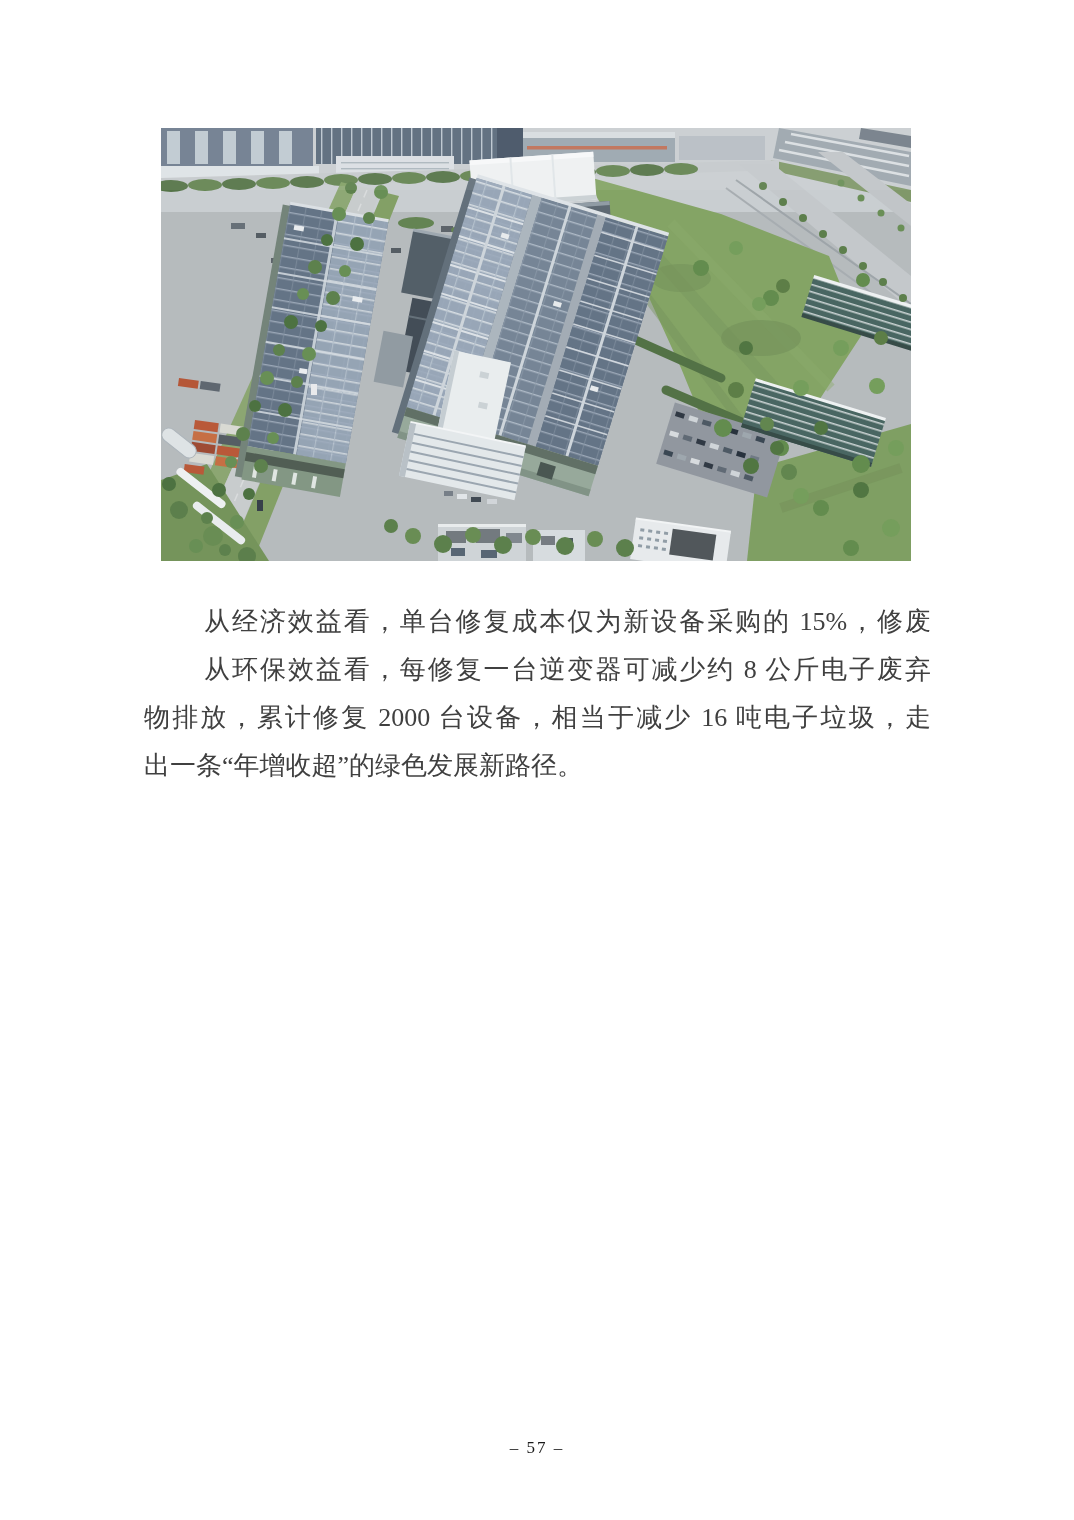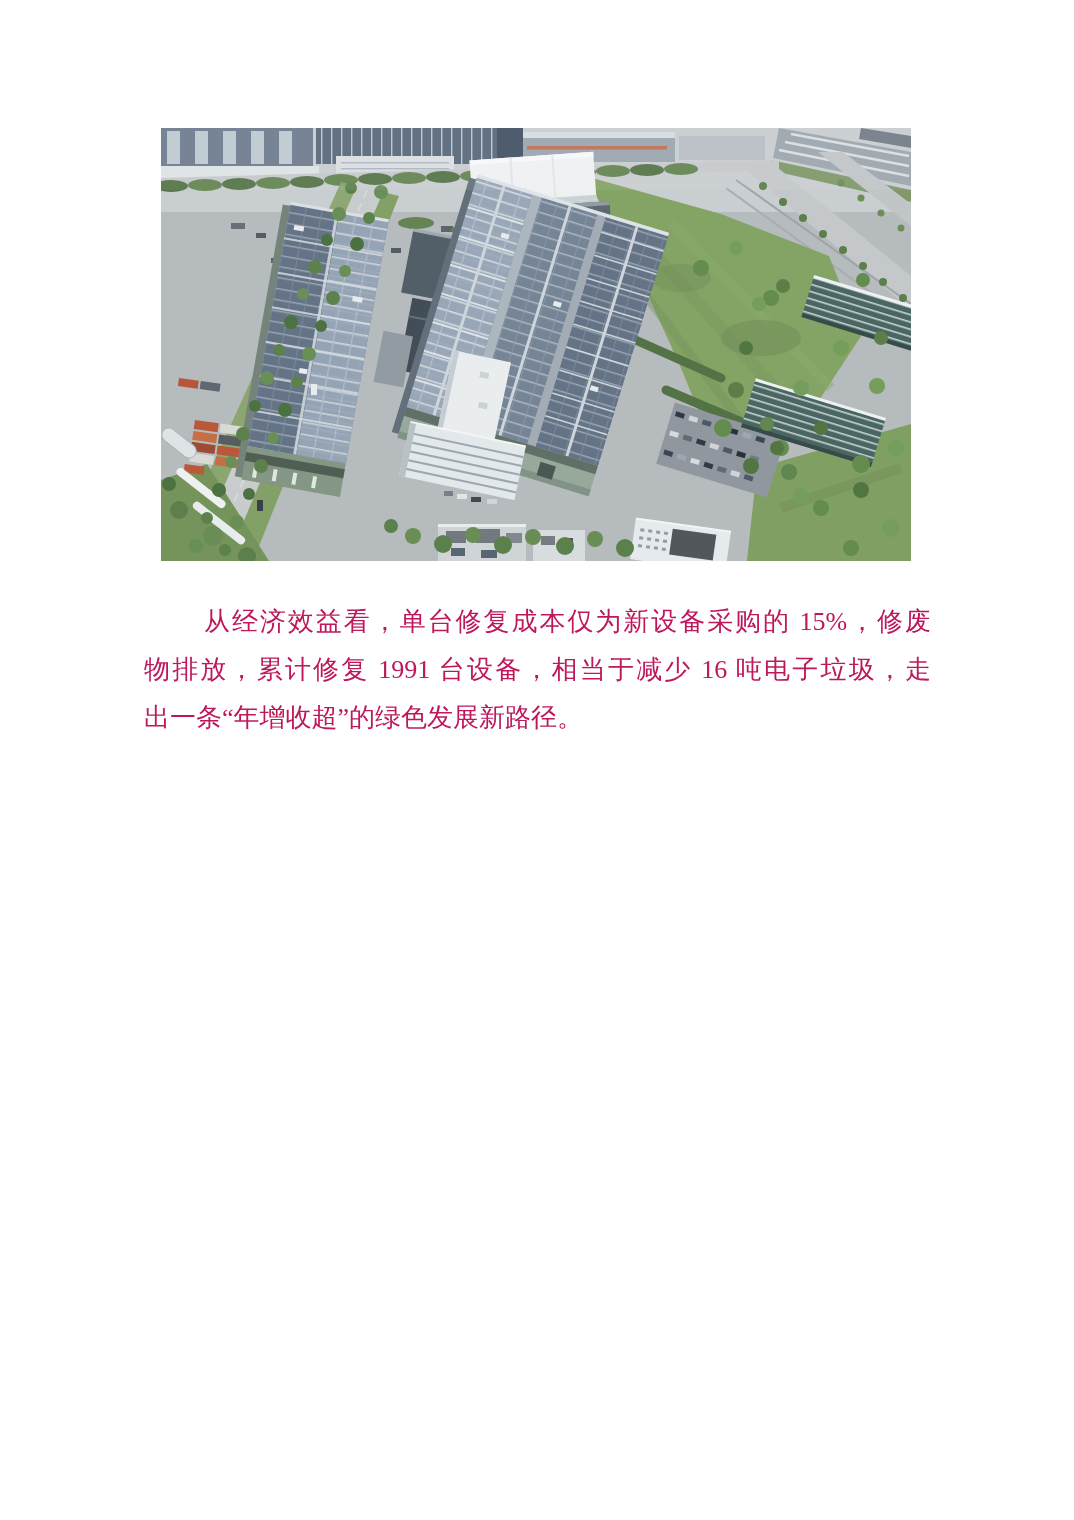--- a/index.html
+++ b/index.html
@@ -1,20 +1,20 @@
 <!DOCTYPE html>
 <html><head>
 <meta charset="utf-8">
 <style>
   html,body{margin:0;padding:0;background:#ffffff;}
   body{width:1074px;height:1520px;position:relative;font-family:"Liberation Serif","DejaVu Serif",serif;color:#000;}
   .page{position:absolute;inset:0;background:#fff;overflow:hidden;}
   .photo{position:absolute;left:161px;top:128px;width:750px;height:433px;overflow:hidden;background:#b3b8bb;}
   .photo svg{display:block;width:100%;height:100%;}
-  .bodytext{position:absolute;left:144px;top:598px;width:787px;font-size:26px;line-height:48px;color:#be185d;}
+  .bodytext{position:absolute;left:144px;top:598px;width:787px;font-size:26px;line-height:48px;color:#404040;}
   .ln{text-align:justify;text-align-last:justify;}
   .ln.first{padding-left:60px;}
   .ln.last{text-align-last:left;}
   .pageno{position:absolute;left:0;top:1438px;width:100%;text-align:center;font-size:17px;letter-spacing:2px;color:#1a1a1a;}
 </style>
 </head>
 <body>
 
 <div class="page">
 
@@ -450,19 +450,21 @@
       <rect width="750" height="433" fill="#ffffff" opacity="0.045"></rect>
       <rect width="750" height="62" fill="#ffffff" opacity="0.06"></rect>
     </svg>
   </div>
 
   <div class="bodytext">
     <div>
       <div class="ln first">从经济效益看，单台修复成本仅为新设备采购的 15%，修废</div>
     </div>
     <div>
-      <div class="ln">物排放，累计修复 1991 台设备，相当于减少 16 吨电子垃圾，走</div>
+      <div class="ln first">从环保效益看，每修复一台逆变器可减少约 8 公斤电子废弃</div>
+      <div class="ln">物排放，累计修复 2000 台设备，相当于减少 16 吨电子垃圾，走</div>
       <div class="ln last">出一条“年增收超”的绿色发展新路径。</div>
     </div>
   </div>
 
+  <div class="pageno">– 57 –</div>
 
 </div>
 
 </body></html>

